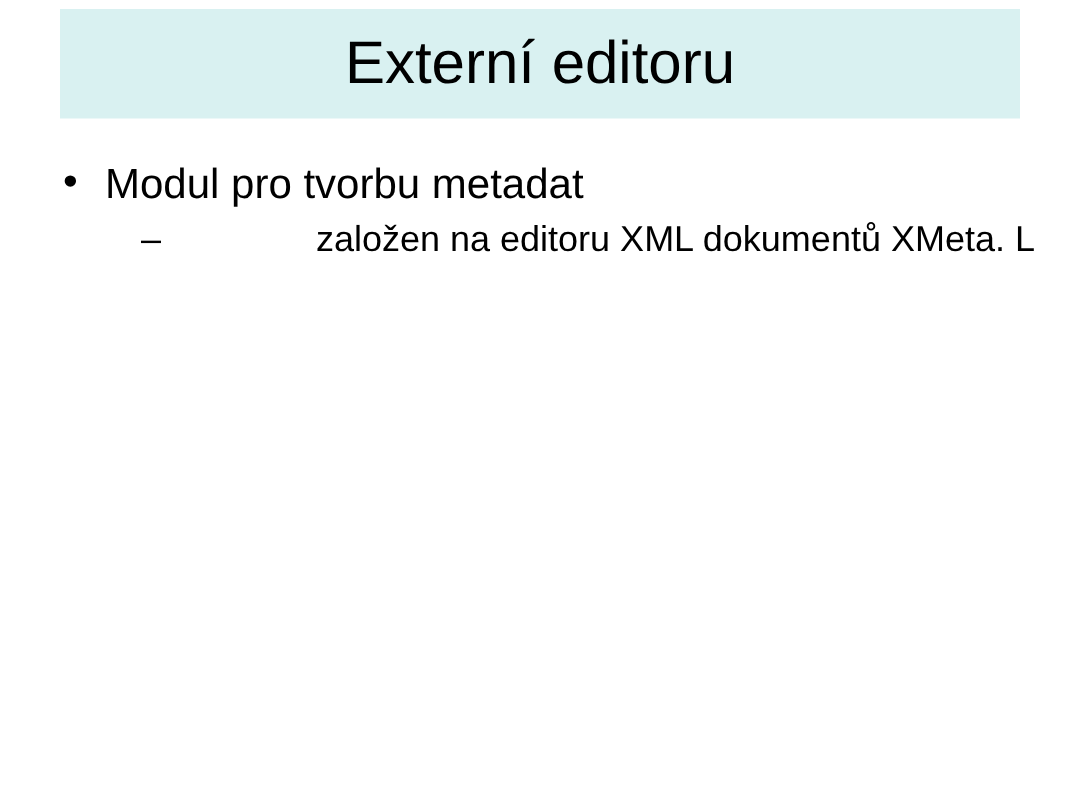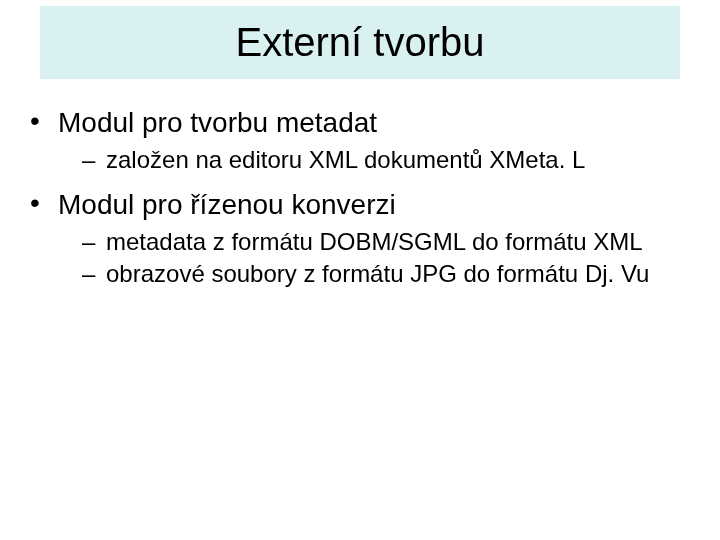--- a/index.html
+++ b/index.html
@@ -22,21 +22,21 @@
     margin: 6px 40px 0 40px;
     padding: 14px 0 14px 0;
     text-align: center;
   }
   .title-band h1 {
     margin: 0;
     font-size: 40px;
     font-weight: normal;
   }
   .content {
-    padding: 28px 30px 0 30px;
+    padding: 28px 30px 0 42px;
   }
   ul.level1 {
     list-style: none;
     margin: 0;
     padding: 0;
   }
   ul.level1 > li {
     font-size: 28px;
     margin-bottom: 8px;
     padding-left: 28px;
@@ -47,52 +47,46 @@
     position: absolute;
     left: 0;
     top: 0;
     font-size: 28px;
     line-height: 1;
   }
   ul.level2 {
     list-style: none;
     margin: 6px 0 14px 0;
     padding: 0;
+    text-align: right;
   }
   ul.level2 > li {
     font-size: 24px;
     padding-left: 48px;
     position: relative;
     line-height: 1.25;
     margin-bottom: 2px;
   }
   ul.level2 > li::before {
     content: "–";
     position: absolute;
     left: 24px;
     top: 0;
   }
 </style>
 </head>
 <body>
 
 <div class="slide">
   <div class="title-band">
-    <h1>Externí tvorbu</h1>
+    <h1>Externí editoru</h1>
   </div>
   <div class="content">
     <ul class="level1">
       <li>
         <span>Modul pro tvorbu metadat</span>
         <ul class="level2">
           <li>založen na editoru XML dokumentů XMeta. L</li>
         </ul>
       </li>
-      <li>
-        <span>Modul pro řízenou konverzi</span>
-        <ul class="level2">
-          <li>metadata z formátu DOBM/SGML do formátu XML</li>
-          <li>obrazové soubory z formátu JPG do formátu Dj. Vu</li>
-        </ul>
-      </li>
     </ul>
   </div>
 </div>
 
 </body></html>

